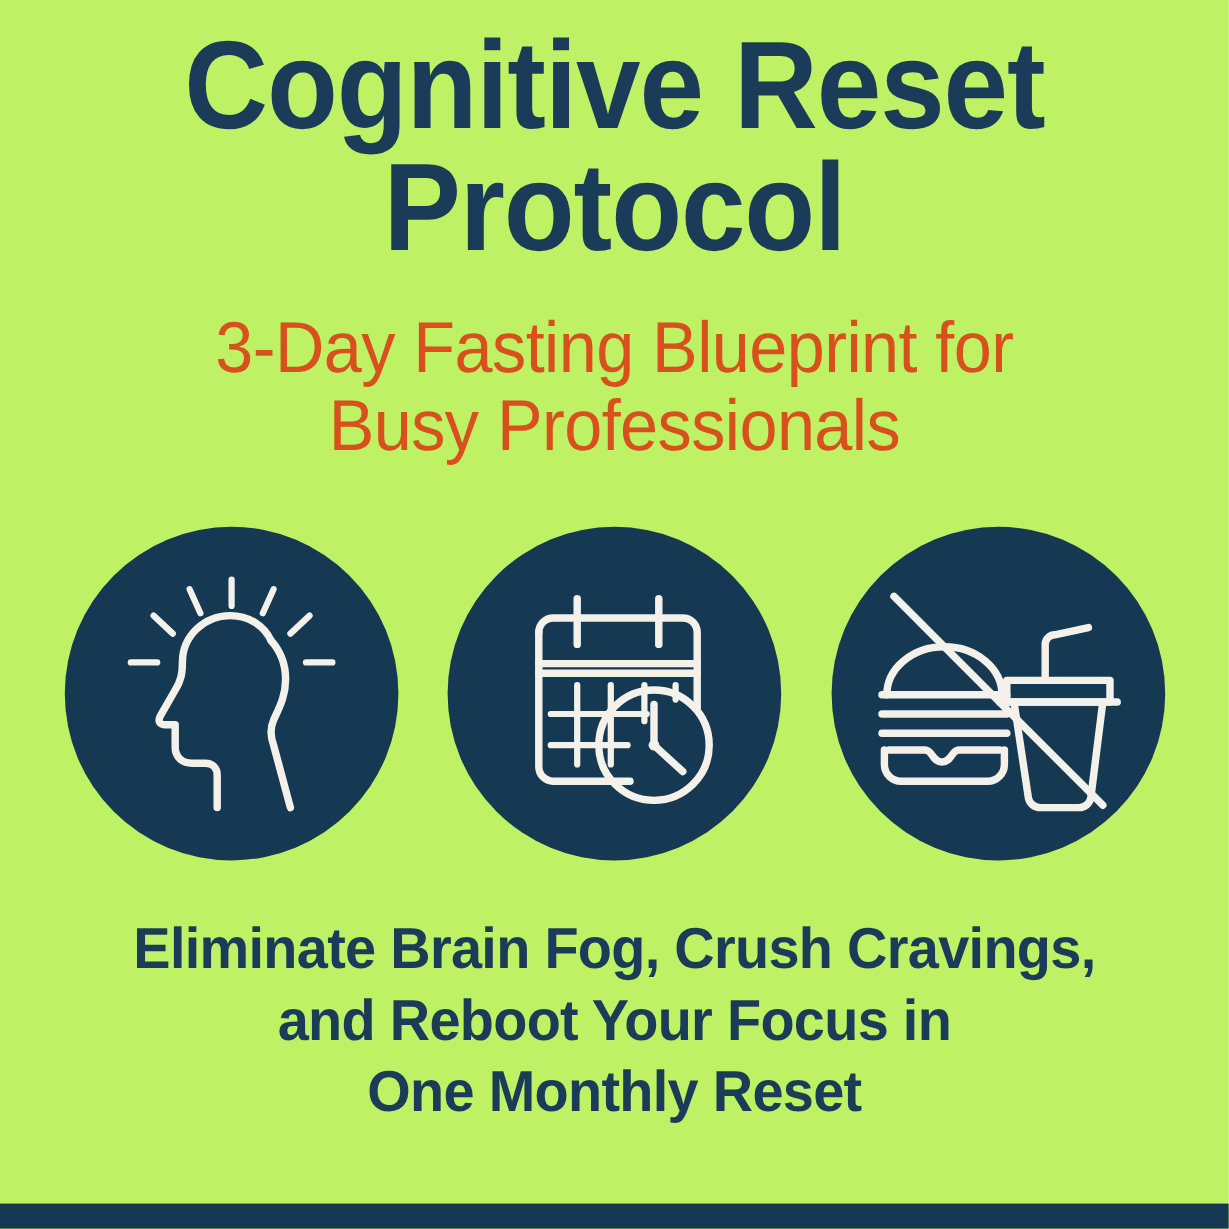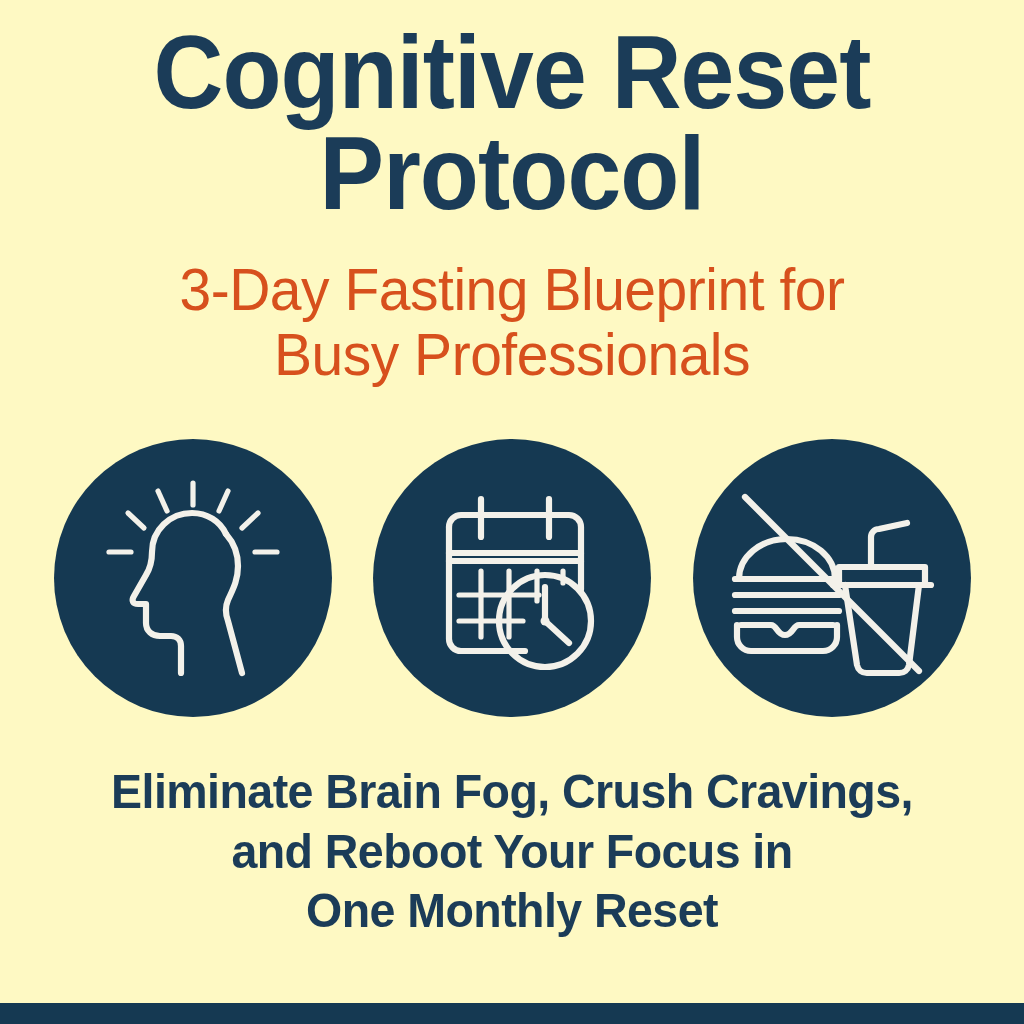--- a/index.html
+++ b/index.html
@@ -12,21 +12,21 @@
     height: 1024px;
     background: #f5f3e9;
     font-family: "Liberation Sans", sans-serif;
     overflow: hidden;
   }
 
   #poster {
     position: relative;
     width: 1024px;
     height: 1024px;
-    background: #fef9c3;
+    background: #bef264;
     box-sizing: border-box;
   }
 
   
   .headline {
     position: absolute;
     left: 0;
     top: 22px;
     width: 1024px;
     text-align: center;

